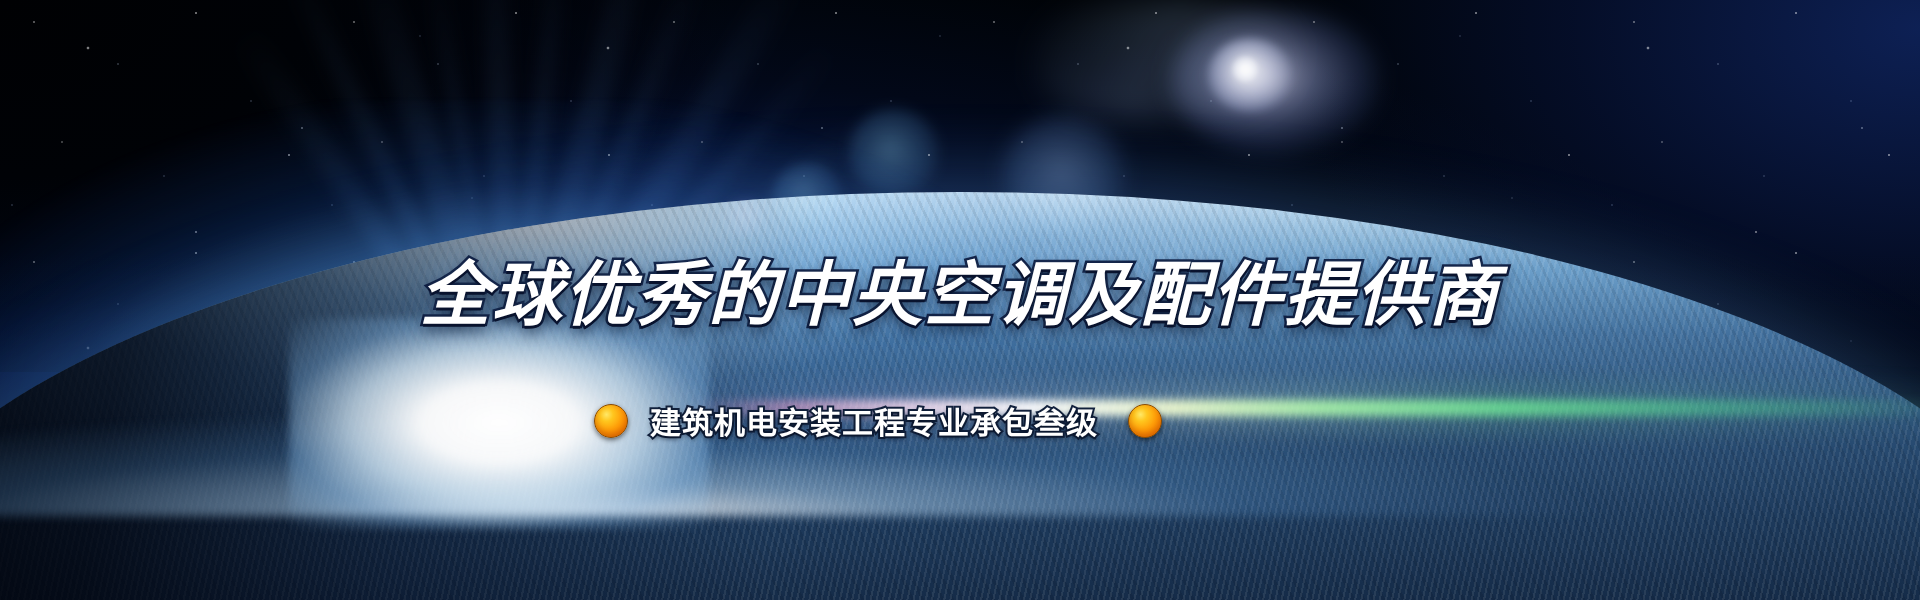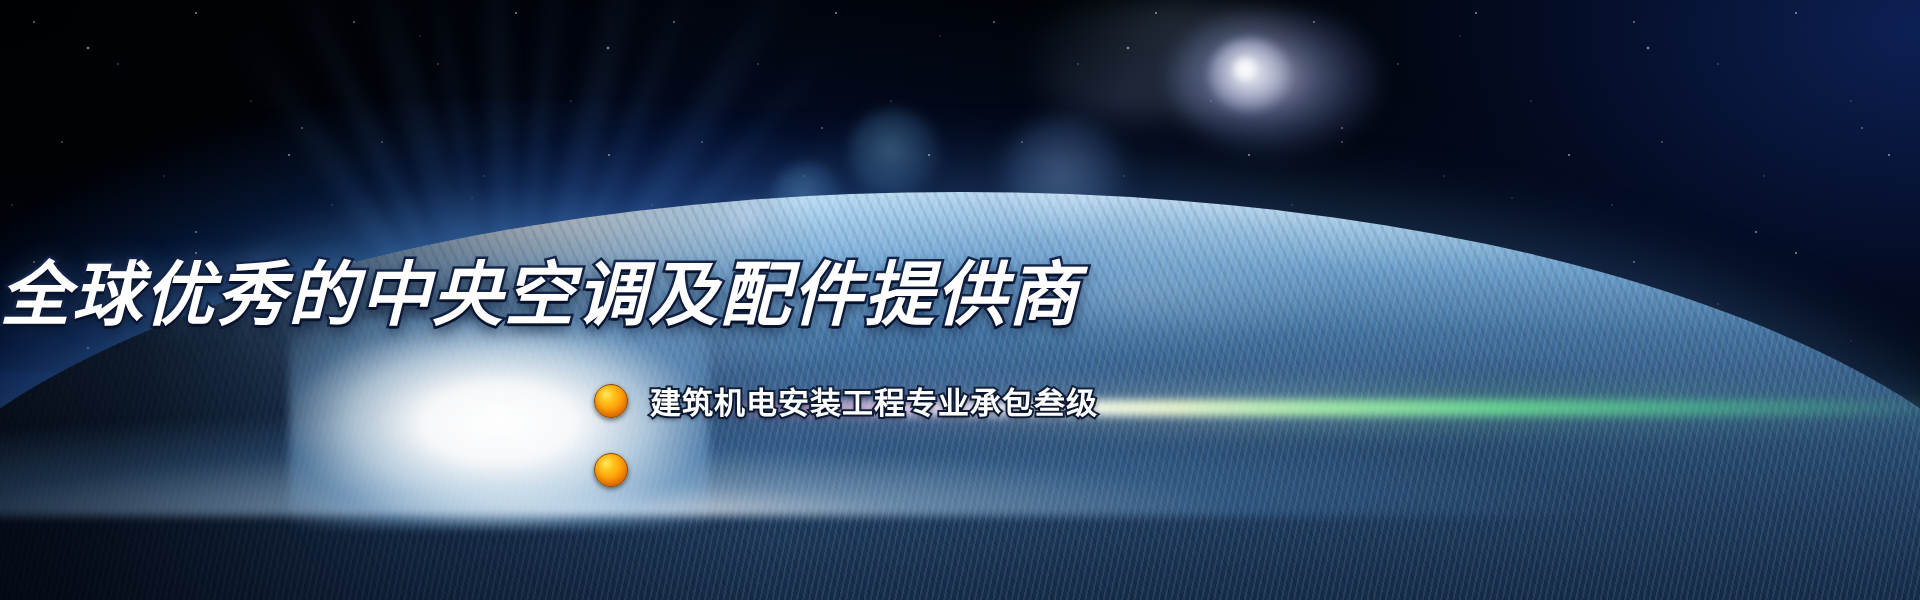--- a/index.html
+++ b/index.html
@@ -155,39 +155,39 @@
   }
 
   
   .flare{position:absolute;border-radius:50%;mix-blend-mode:screen;}
 
   
   .content{position:absolute;inset:0;}
 
   .headline{
     position:absolute;left:0;top:238px;width:100%;
-    text-align:left;
+    text-align:center;
     font-family:"DejaVu Sans","Liberation Sans",sans-serif;
     font-size:70px;
     font-weight:700;
     font-style:italic;
     letter-spacing:2px;
     color:#ffffff;
     white-space:nowrap;
     -webkit-text-stroke:5px #0d1b3e;
     paint-order:stroke fill;
     text-shadow:
       0 3px 0 rgba(8,18,44,.95),
       0 6px 14px rgba(2,8,26,.75),
       0 0 26px rgba(120,185,255,.35);
   }
 
   .bullets{
-    position:absolute;left:594px;top:378px;
-    display:flex;flex-direction:column;gap:30px;
+    position:absolute;left:594px;top:398px;
+    display:flex;flex-direction:row;gap:30px;
   }
   .bullet-row{display:flex;align-items:center;gap:22px;}
   .bullet-dot{
     width:32px;height:32px;border-radius:50%;
     flex:0 0 auto;
     background:radial-gradient(circle at 36% 30%, #ffe867 0%, #ffc61e 22%, #ff9d08 52%, #f57b00 78%, #d85f00 100%);
     border:1px solid #8a4a00;
     box-shadow:0 2px 5px rgba(0,0,0,.55), inset 0 -3px 6px rgba(170,70,0,.45);
   }
   .bullet-text{

